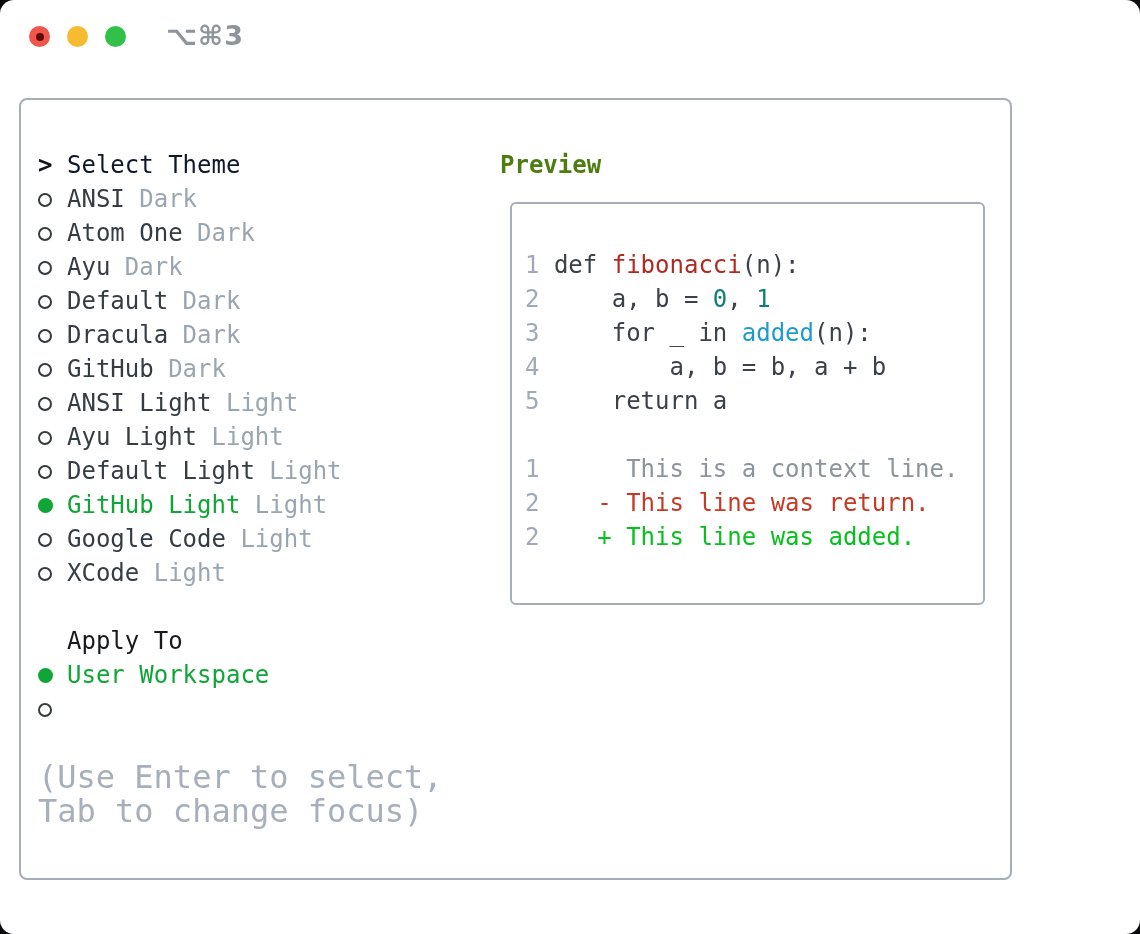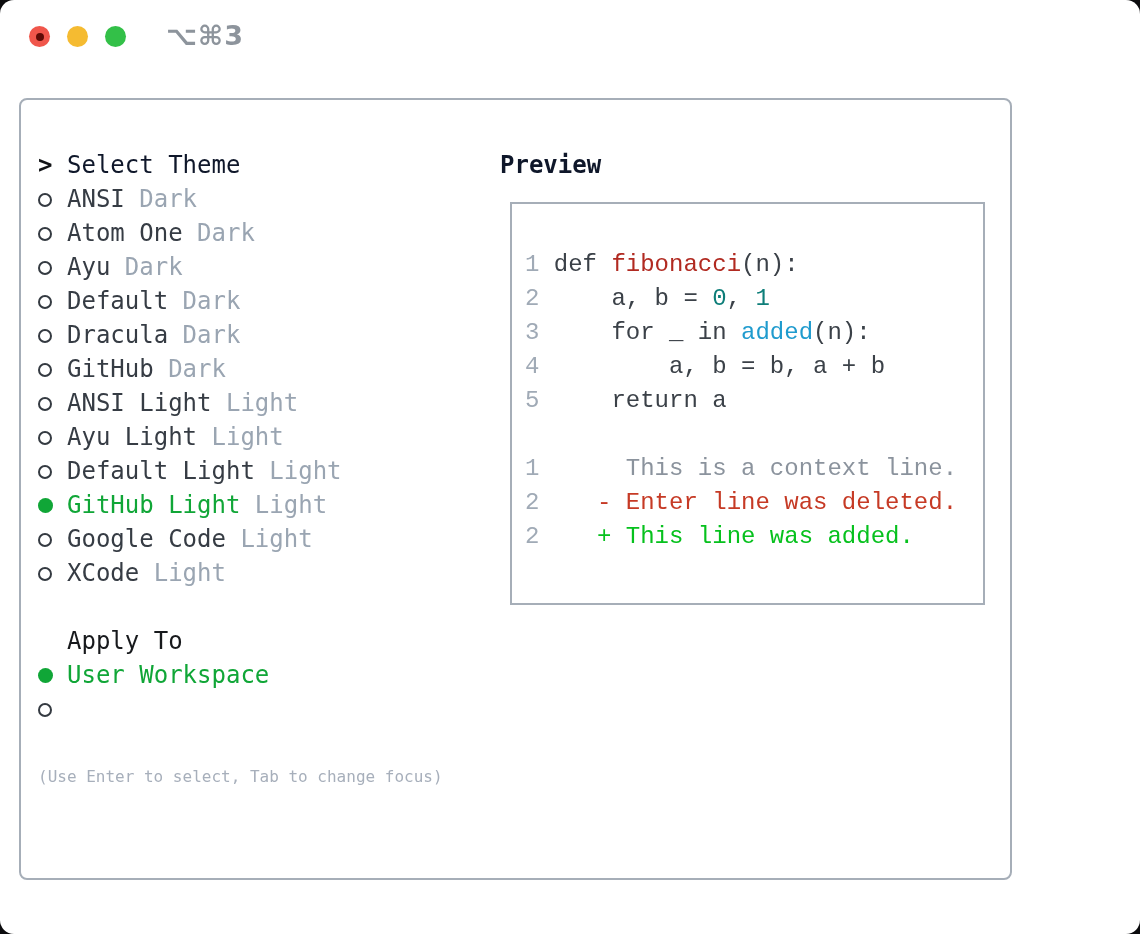--- a/index.html
+++ b/index.html
@@ -26,25 +26,25 @@
   .gutter{flex:0 0 29px;display:flex;align-items:center;}
   .prompt{font-weight:700;color:#121417;}
   .hdr{font-weight:400;color:#0f172a;}
   .hdr2{color:#17191c;}
   .radio{box-sizing:border-box;border-radius:50%;margin-top:1px;}
   .radio.off{width:14px;height:14px;border:2px solid #343a41;background:transparent;}
   .radio.on{width:15px;height:15px;background:var(--accent-green);}
   .lbl{color:#363c44;}
   .lbl .variant{color:var(--muted-gray);}
   .lbl.sel{color:var(--accent-green);text-align:center;}
-  .hint{margin-top:0;white-space:pre-wrap;color:#a7afbb;font-size:16px;line-height:34px;width:430px;}
+  .hint{margin-top:0;white-space:pre-wrap;color:#a7afbb;font-size:32px;line-height:34px;width:430px;}
 
   
-  .preview-hdr{position:absolute;left:479px;top:48px;height:34px;line-height:34px;font-size:24px;font-weight:700;color:#0f172a;}
-  .preview-box{position:absolute;left:489px;top:102px;width:475px;height:403px;box-sizing:border-box;border:2px solid var(--panel-border);border-radius:0;padding:44px 8px 0 13px;overflow:hidden;font-family:Liberation Mono, monospace;}
+  .preview-hdr{position:absolute;left:479px;top:48px;height:34px;line-height:34px;font-size:24px;font-weight:700;color:#4d7c0f;}
+  .preview-box{position:absolute;left:489px;top:102px;width:475px;height:403px;box-sizing:border-box;border:2px solid var(--panel-border);border-radius:6px;padding:44px 8px 0 13px;overflow:hidden;}
   .pline{height:34px;line-height:34px;font-size:24px;white-space:pre;}
   .lineno{display:inline-block;width:2ch;color:#a0aab6;}
   .seg.code{color:#3b4148;}
   .seg.func{color:var(--func-red);}
   .seg.num{color:var(--num-teal);}
   .seg.builtin{color:var(--builtin-blue);}
   .seg.context{color:#8b939d;}
   .seg.deleted{color:var(--deleted-red);}
   .seg.added{color:var(--added-green);}
 </style>
@@ -106,19 +106,19 @@
       <div class="preview-hdr">Preview</div>
 
       <div class="preview-box" id="preview-box">
           <div class="pline"><span class="lineno">1</span><span class="seg code">def </span><span class="seg func">fibonacci</span><span class="seg code">(n):</span></div>
           <div class="pline"><span class="lineno">2</span><span class="seg code">    a, b = </span><span class="seg num">0</span><span class="seg code">, </span><span class="seg num">1</span></div>
           <div class="pline"><span class="lineno">3</span><span class="seg code">    for _ in </span><span class="seg builtin">added</span><span class="seg code">(n):</span></div>
           <div class="pline"><span class="lineno">4</span><span class="seg code">        a, b = b, a + b</span></div>
           <div class="pline"><span class="lineno">5</span><span class="seg code">    return a</span></div>
           <div class="pline"><span class="lineno"></span></div>
           <div class="pline"><span class="lineno">1</span><span class="seg context">     This is a context line.</span></div>
-          <div class="pline"><span class="lineno">2</span><span class="seg deleted">   - Enter line was deleted.</span></div>
+          <div class="pline"><span class="lineno">2</span><span class="seg deleted">   - This line was return.</span></div>
           <div class="pline"><span class="lineno">2</span><span class="seg added">   + This line was added.</span></div>
         </div>
 
     </div>
   </div>
 </div>
 
 </body></html>

